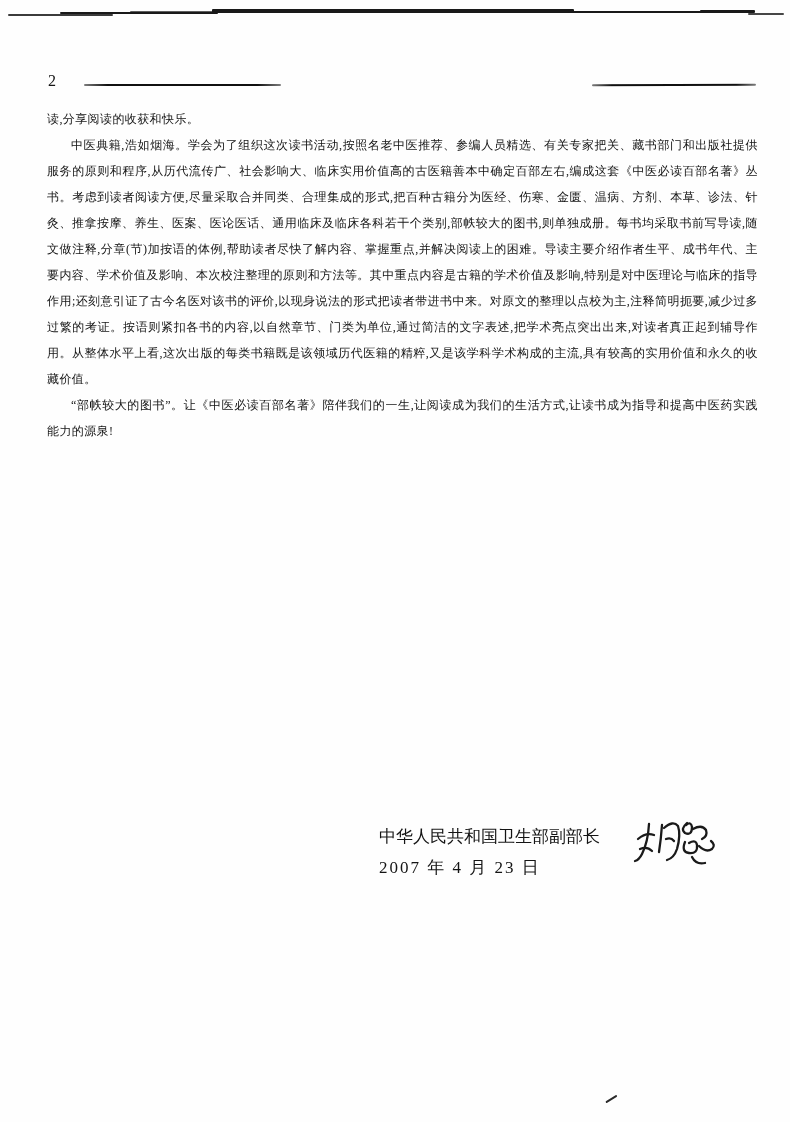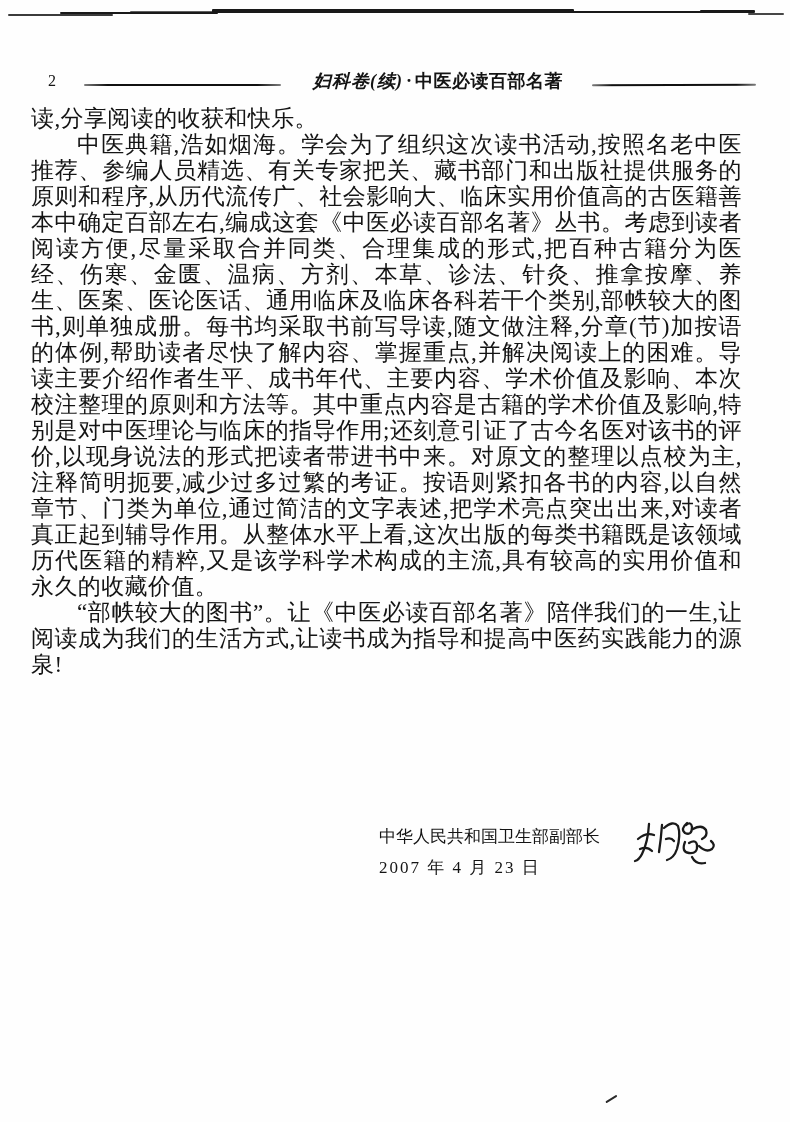--- a/index.html
+++ b/index.html
@@ -60,24 +60,24 @@
     font-style: italic;
     font-family: "Liberation Serif", "DejaVu Serif", serif;
     letter-spacing: 1px;
   }
   .running-head .dot { padding: 0 3px; font-weight: bold; }
   .running-head .series { font-weight: 600; letter-spacing: .5px; }
 
   
   .body-text {
     position: absolute;
-    left: 31px;
+    left: 47px;
     top: 106px;
     width: 711px;
-    font-size: 23px;
+    font-size: 12px;
     line-height: 26px;
     text-align: justify;
     text-justify: inter-ideograph;
     letter-spacing: 0.4px;
   }
   .body-text p { margin: 0; text-indent: 2em; }
   .body-text p.no-indent { text-indent: 0; }
 
   
   .sig-block {
@@ -134,23 +134,20 @@
     <span class="sa2"></span>
     <span class="sa3"></span>
     <span class="sa4"></span>
     <span class="sa5"></span>
     <span class="sa6"></span>
     <span class="sa7"></span>
   </div>
 
   <div class="page-number">2</div>
   <div class="head-rule left"></div>
-  <div class="running-head">
-    <span class="volume">妇科卷(续)</span><span class="dot">·</span><span class="series">中医必读百部名著</span>
-  </div>
   <div class="head-rule right"></div>
 
   <div class="body-text">
     <p class="no-indent">读,分享阅读的收获和快乐。</p>
     <p>中医典籍,浩如烟海。学会为了组织这次读书活动,按照名老中医推荐、参编人员精选、有关专家把关、藏书部门和出版社提供服务的原则和程序,从历代流传广、社会影响大、临床实用价值高的古医籍善本中确定百部左右,编成这套《中医必读百部名著》丛书。考虑到读者阅读方便,尽量采取合并同类、合理集成的形式,把百种古籍分为医经、伤寒、金匮、温病、方剂、本草、诊法、针灸、推拿按摩、养生、医案、医论医话、通用临床及临床各科若干个类别,部帙较大的图书,则单独成册。每书均采取书前写导读,随文做注释,分章(节)加按语的体例,帮助读者尽快了解内容、掌握重点,并解决阅读上的困难。导读主要介绍作者生平、成书年代、主要内容、学术价值及影响、本次校注整理的原则和方法等。其中重点内容是古籍的学术价值及影响,特别是对中医理论与临床的指导作用;还刻意引证了古今名医对该书的评价,以现身说法的形式把读者带进书中来。对原文的整理以点校为主,注释简明扼要,减少过多过繁的考证。按语则紧扣各书的内容,以自然章节、门类为单位,通过简洁的文字表述,把学术亮点突出出来,对读者真正起到辅导作用。从整体水平上看,这次出版的每类书籍既是该领域历代医籍的精粹,又是该学科学术构成的主流,具有较高的实用价值和永久的收藏价值。</p>
     <p>“部帙较大的图书”。让《中医必读百部名著》陪伴我们的一生,让阅读成为我们的生活方式,让读书成为指导和提高中医药实践能力的源泉!</p>
   </div>
 
   <div class="sig-block">
     <div class="sig-line">中华人民共和国卫生部副部长</div>

